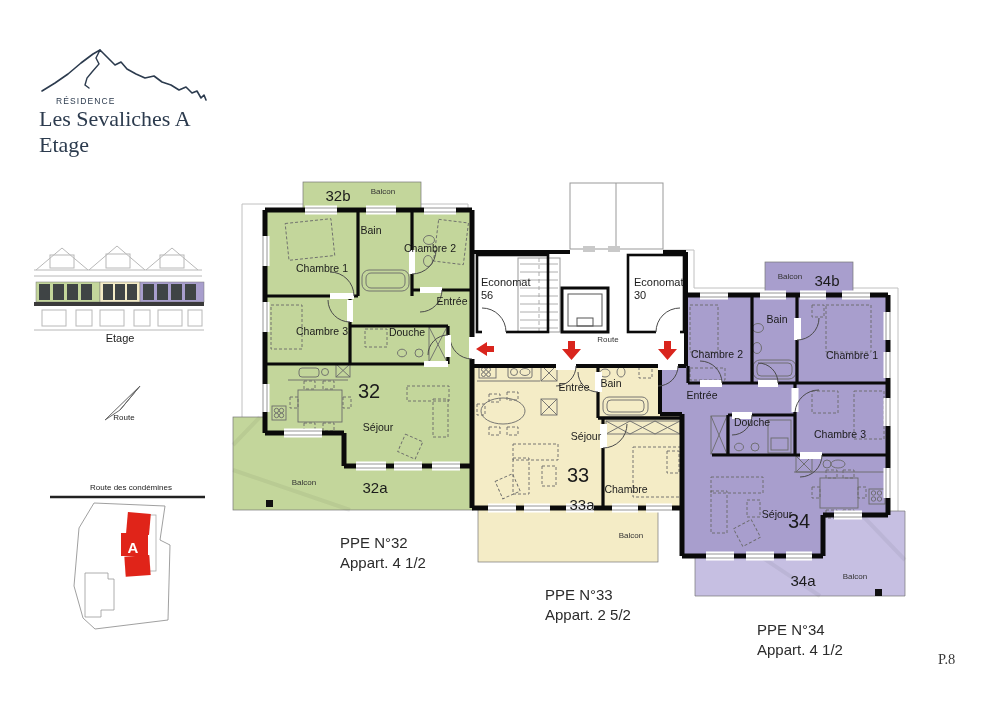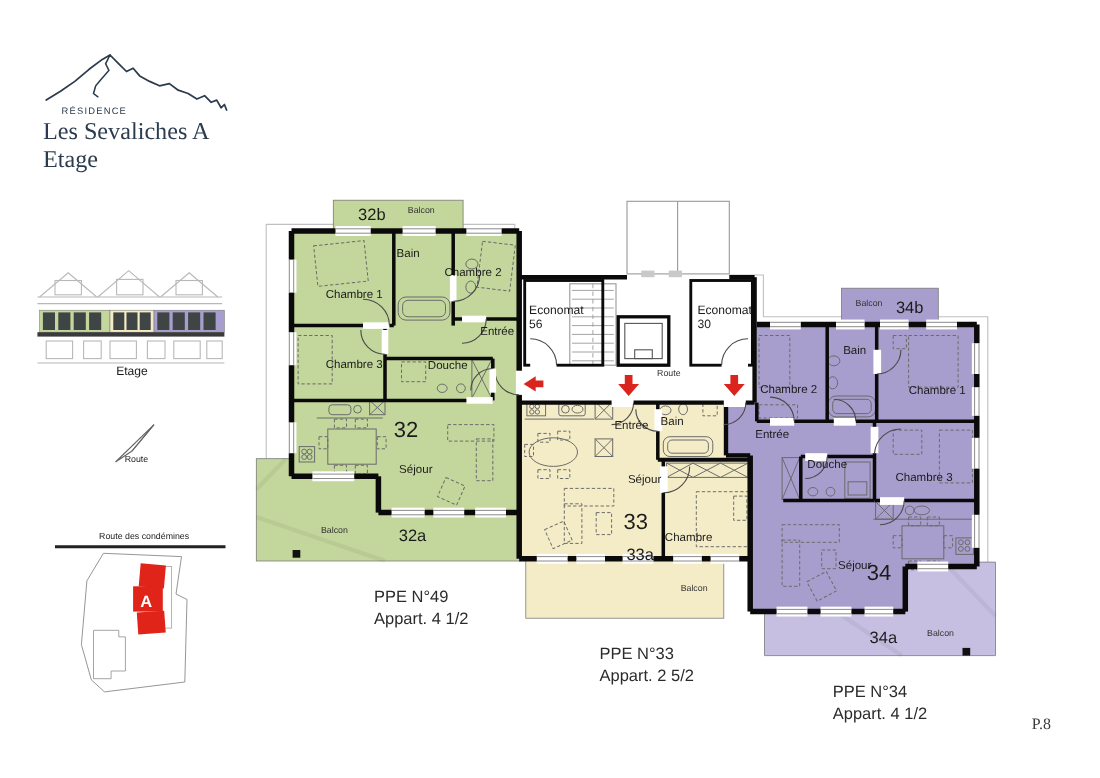--- a/index.html
+++ b/index.html
@@ -493,21 +493,21 @@
 <div class="lbl" style="left:852px;top:356px">Chambre 1</div>
 <div class="lbl" style="left:702px;top:396px">Entrée</div>
 <div class="lbl" style="left:752px;top:423px">Douche</div>
 <div class="lbl" style="left:840px;top:435px">Chambre 3</div>
 <div class="lbl" style="left:777px;top:515px">Séjour</div>
 <div class="lbl num" style="left:799px;top:521px">34</div>
 <div class="lbl id" style="left:803px;top:581px">34a</div>
 <div class="lbl sm" style="left:855px;top:577px">Balcon</div>
 
 <div class="footer-label" style="left:340px;top:533px">
-  <div>PPE N°49</div>
+  <div>PPE N°32</div>
   <div>Appart. 4 1/2</div>
 </div>
 <div class="footer-label" style="left:545px;top:585px">
   <div>PPE N°33</div>
   <div>Appart. 2 5/2</div>
 </div>
 <div class="footer-label" style="left:757px;top:620px">
   <div>PPE N°34</div>
   <div>Appart. 4 1/2</div>
 </div>

